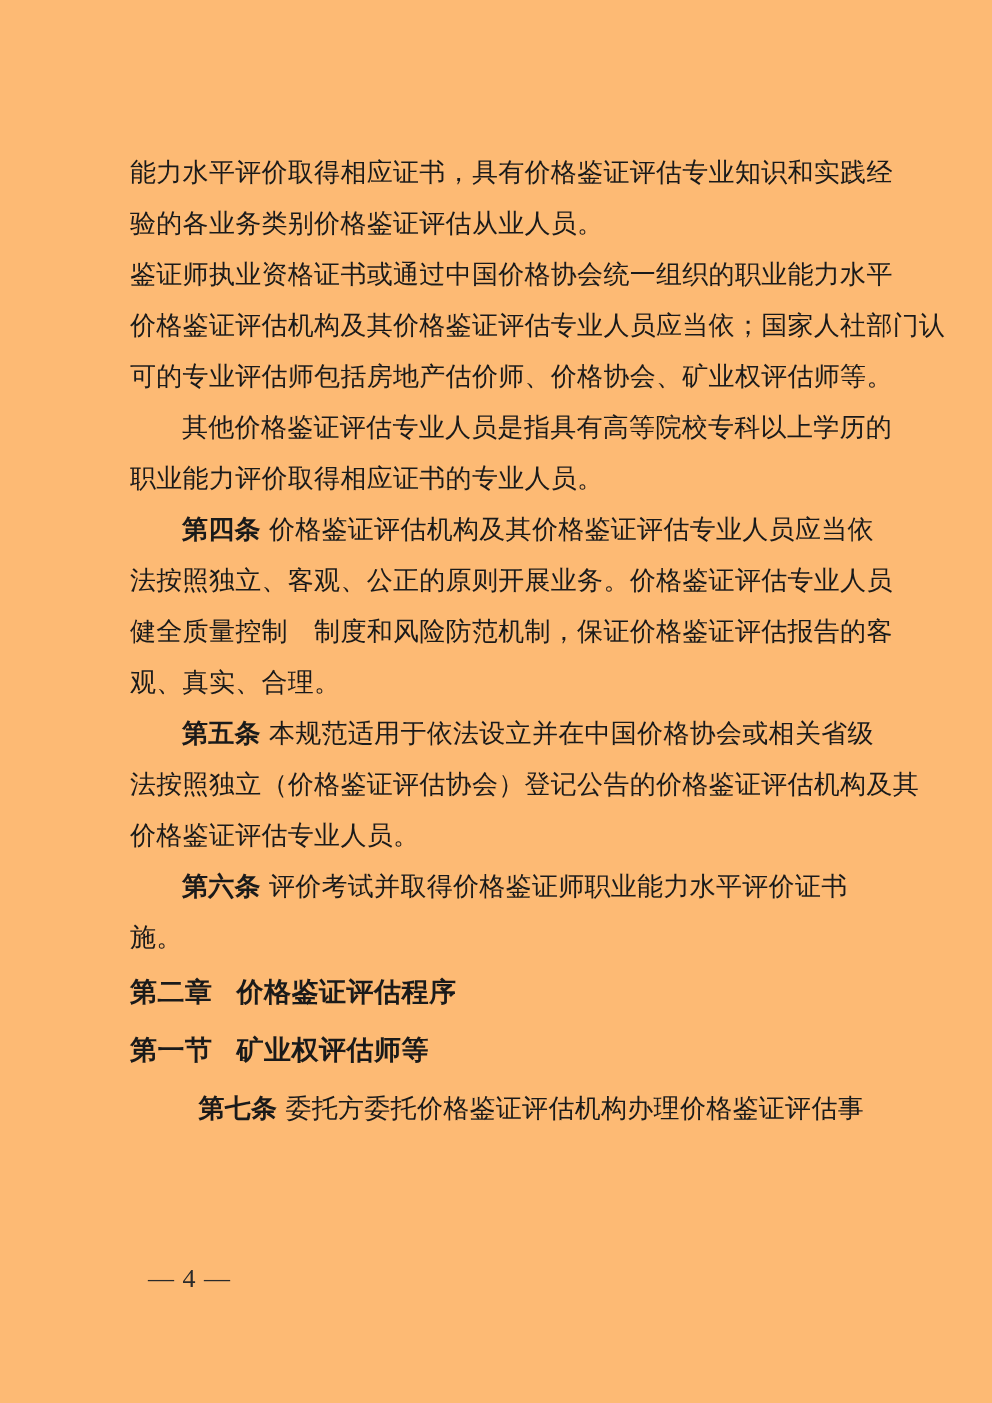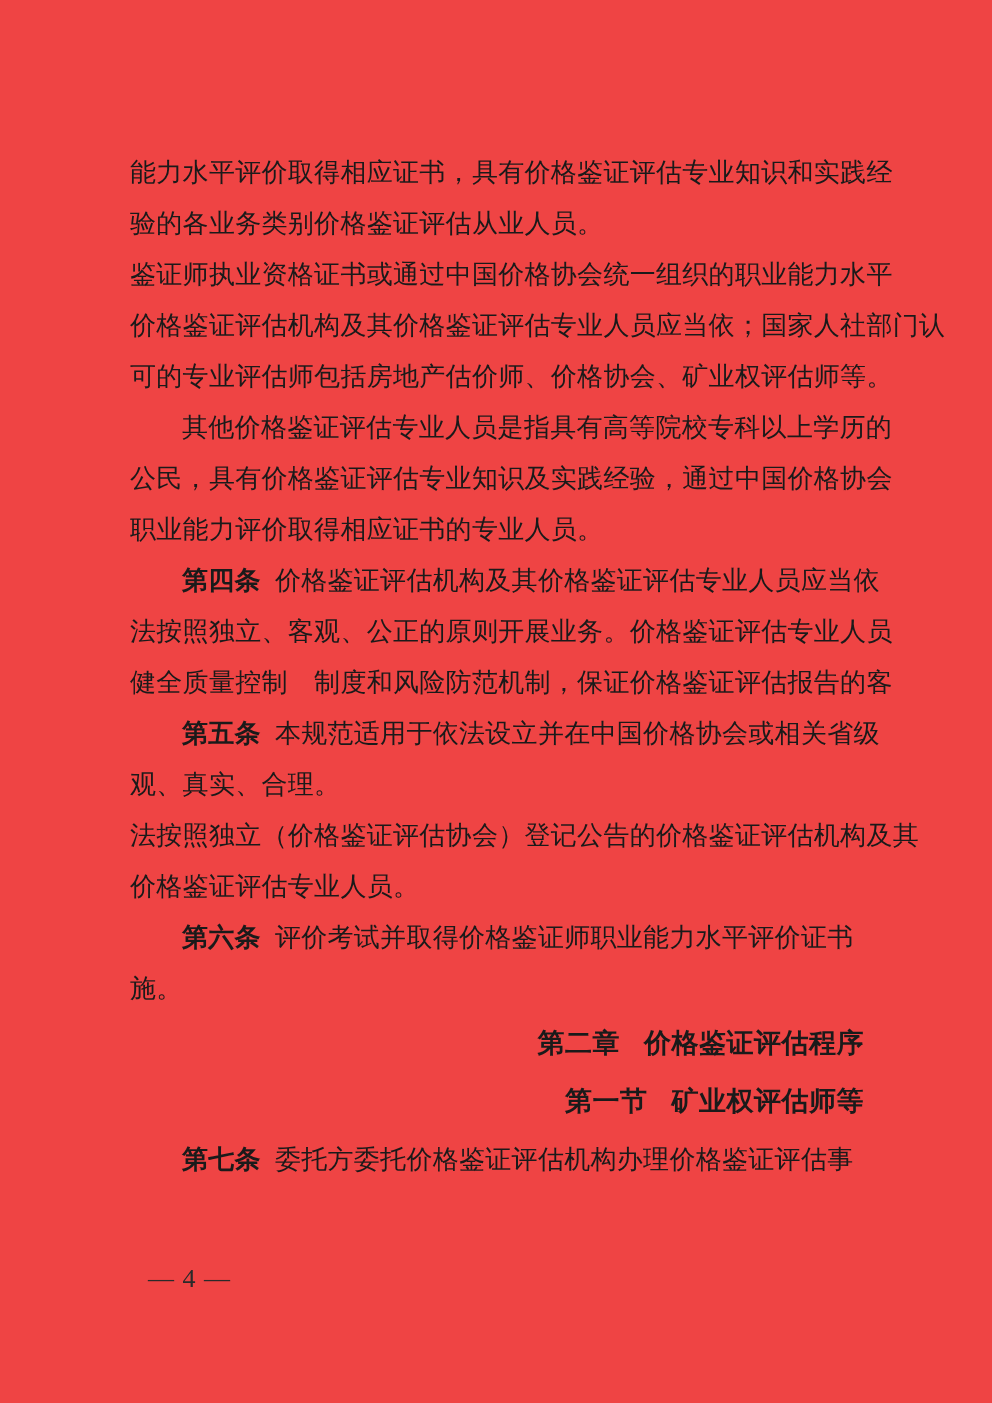--- a/index.html
+++ b/index.html
@@ -1,53 +1,53 @@
 <!DOCTYPE html>
 <html><head>
 <meta charset="utf-8">
 <style>
   html,body{margin:0;padding:0;background:#ffffff;}
   .page{
     position:relative;
     width:992px;height:1403px;
-    background:#ef4444;
+    background:#fdba74;
     color:#1a1a1a;
     font-family:"Liberation Serif","DejaVu Serif",serif;
     overflow:hidden;
   }
   .content{
     position:absolute;
     left:130px;top:147px;
     width:734px;
   }
   .line{
     font-size:26px;
     line-height:51px;
     height:51px;
     white-space:nowrap;
     letter-spacing:0.3px;
   }
   .indent{padding-left:52px;}
   .term{
     font-family:"Liberation Sans","DejaVu Sans",sans-serif;
     font-weight:bold;
-    margin-right:14px;
+    margin-right:8px;
   }
   .heading{
     font-family:"Liberation Sans","DejaVu Sans",sans-serif;
     font-weight:bold;
     font-size:27px;
     line-height:58px;
     height:58px;
-    text-align:right;
+    text-align:left;
     white-space:nowrap;
     letter-spacing:0.5px;
   }
   .h-label{margin-right:24px;}
-  .after-heading{margin-top:4px;}
+  .after-heading{margin-top:4px;text-align:right;}
   .footer{
     position:absolute;
     left:148px;top:1264px;
     font-size:26px;
     line-height:30px;
     color:#2a2a2a;
     letter-spacing:1px;
   }
 </style>
 </head>
@@ -57,33 +57,32 @@
   <div class="content">
 
     <div class="line">能力水平评价取得相应证书，具有价格鉴证评估专业知识和实践经</div>
     <div class="line">验的各业务类别价格鉴证评估从业人员。</div>
 
     <div class="line">鉴证师执业资格证书或通过中国价格协会统一组织的职业能力水平</div>
     <div class="line">价格鉴证评估机构及其价格鉴证评估专业人员应当依；国家人社部门认</div>
     <div class="line">可的专业评估师包括房地产估价师、价格协会、矿业权评估师等。</div>
 
     <div class="line indent">其他价格鉴证评估专业人员是指具有高等院校专科以上学历的</div>
-    <div class="line">公民，具有价格鉴证评估专业知识及实践经验，通过中国价格协会</div>
     <div class="line">职业能力评价取得相应证书的专业人员。</div>
 
     <div class="line indent">
       <span class="term">第四条</span><span>价格鉴证评估机构及其价格鉴证评估专业人员应当依</span>
     </div>
     <div class="line">法按照独立、客观、公正的原则开展业务。价格鉴证评估专业人员</div>
     <div class="line">健全质量控制　制度和风险防范机制，保证价格鉴证评估报告的客</div>
+    <div class="line">观、真实、合理。</div>
+
     <div class="line indent">
       <span class="term">第五条</span><span>本规范适用于依法设立并在中国价格协会或相关省级</span>
     </div>
-
-    <div class="line">观、真实、合理。</div>
     <div class="line">法按照独立（价格鉴证评估协会）登记公告的价格鉴证评估机构及其</div>
     <div class="line">价格鉴证评估专业人员。</div>
 
     <div class="line indent">
       <span class="term">第六条</span><span>评价考试并取得价格鉴证师职业能力水平评价证书</span>
     </div>
     <div class="line">施。</div>
 
     <div class="heading">
       <span class="h-label">第二章</span><span>价格鉴证评估程序</span>

